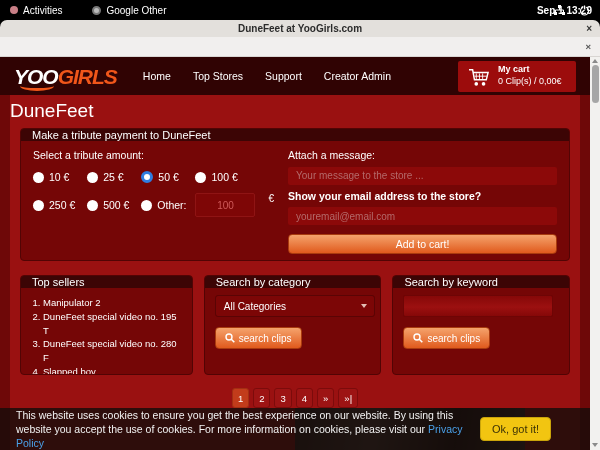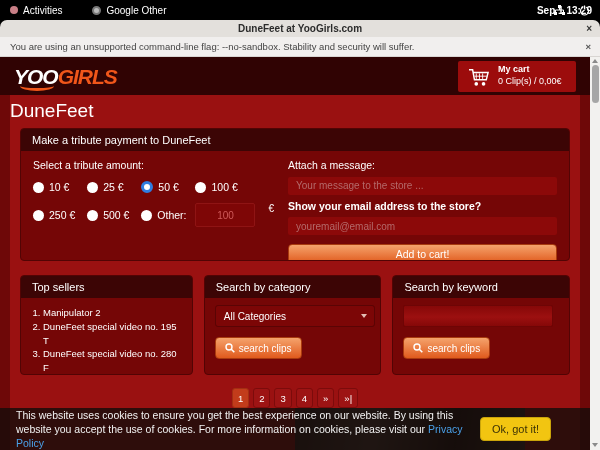--- a/index.html
+++ b/index.html
@@ -55,21 +55,21 @@
              display:flex; align-items:flex-end; gap:8px; padding:4px 10px; min-width:118px; height:31px; cursor:pointer; }
   .cartbox .carttexts { display:flex; flex-direction:column; color:#fff; font-size:9px; line-height:1.3; }
   .cartbox .carttitle { font-weight:bold; }
 
   
   .page-outer { height:355px; background:#6e0808; padding:0 10px; position:relative; }
   .page-inner { height:100%; background:#9a1111; position:relative; }
   .pagetitle { color:#fff; font-size:19px; font-weight:normal; padding-top:5px; height:30px; }
 
   .panel { background:#750606; border:1px solid #520404; border-radius:4px; overflow:hidden; }
-  .panel-h { background:#3c0505; color:#fff; font-size:11px; padding:5px 11px; }
+  .panel-h { background:#3c0505; color:#fff; font-size:11px; padding:0 11px; }
 
   .tribute { margin:3px 10px 0 10px; height:133px; }
   .tribute-body { display:flex; padding:8px 12px 6px 12px; gap:14px; }
   .t-left { width:46%; }
   .t-right { flex:1; }
   .small-label { color:#fff; font-size:10.5px; margin-bottom:8px; }
   .bold-label { color:#fff; font-size:10.5px; font-weight:bold; margin:5px 0 4px 0; }
   .amount-grid { display:grid; grid-template-columns:repeat(4, 1fr); row-gap:10px; margin-top:10px; }
   .amt { display:flex; align-items:center; gap:5px; font-size:10.5px; color:#fff; cursor:pointer; }
   .radio { width:11px; height:11px; border-radius:50%; background:#fff; display:inline-block; flex:0 0 auto; }
@@ -147,33 +147,38 @@
       </svg>
     </div>
   </div>
 
   <div class="titlebar">
     <span>DuneFeet at YooGirls.com</span>
     <span class="close">×</span>
   </div>
 
   <div class="warnbar">
-    <span>You are using an unsupported command-line flag: --no-sandbox. Stability and security will suffer.</span>
     <span class="close">×</span>
   </div>
 
   <div class="viewport">
 
     <div class="site">
 
       <div class="siteheader">
         <div class="logo">
           <span class="p1">YOO</span><span class="p2">GIRLS</span>
           <span class="smile"></span>
         </div>
+        <nav class="nav">
+          <span class="navitem">Home</span>
+          <span class="navitem">Top Stores</span>
+          <span class="navitem">Support</span>
+          <span class="navitem">Creator Admin</span>
+        </nav>
         <div class="cartbox">
           <svg width="22" height="20" viewBox="0 0 24 22">
             <path d="M1 2 L5 2 L7 13 L20 13 L22 5 L6 5" stroke="#fff" stroke-width="1.6" fill="none"></path>
             <line x1="9" y1="6" x2="9" y2="12" stroke="#fff" stroke-width="1"></line>
             <line x1="12.5" y1="6" x2="12.5" y2="12" stroke="#fff" stroke-width="1"></line>
             <line x1="16" y1="6" x2="16" y2="12" stroke="#fff" stroke-width="1"></line>
             <line x1="7" y1="9" x2="20.5" y2="9" stroke="#fff" stroke-width="1"></line>
             <circle cx="9" cy="17.5" r="2" fill="#fff"></circle>
             <circle cx="17" cy="17.5" r="2" fill="#fff"></circle>
           </svg>

